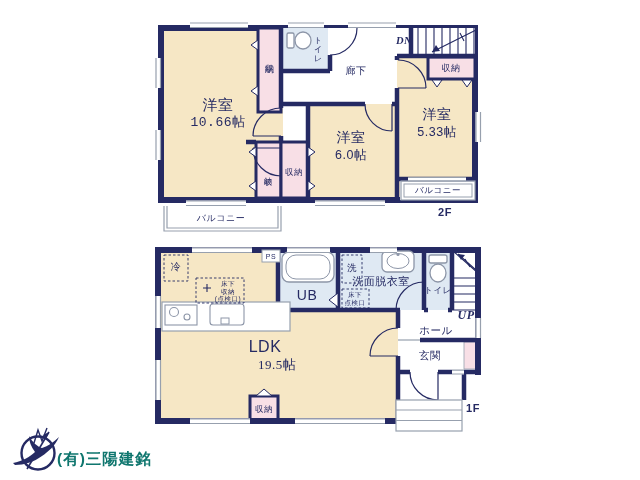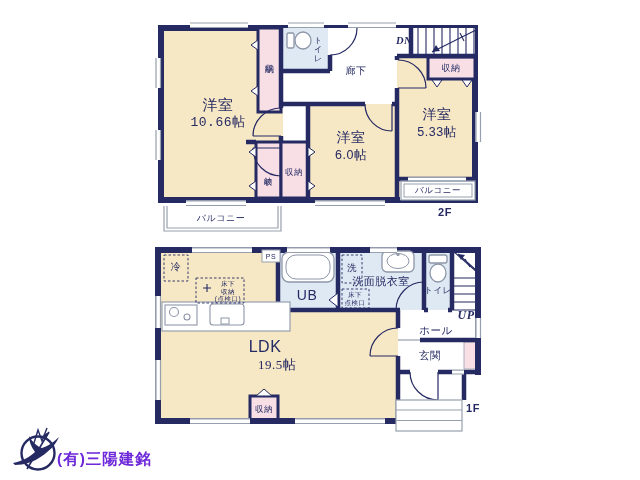--- a/index.html
+++ b/index.html
@@ -4,21 +4,21 @@
 <style>
   html,body{margin:0;padding:0;background:#fff;}
   .canvas{position:relative;width:640px;height:480px;background:#fff;overflow:hidden;
           font-family:"Liberation Sans",sans-serif;}
   .plan-svg{position:absolute;left:0;top:0;z-index:1;}
   .lbl{position:absolute;transform:translate(-50%,-50%);color:#252a63;line-height:1;
        white-space:nowrap;z-index:2;letter-spacing:0.5px;}
   .bold{font-weight:bold;}
   .serif-i{font-family:"Liberation Serif",serif;font-style:italic;font-weight:bold;}
   .v{writing-mode:vertical-rl;text-orientation:upright;letter-spacing:0;}
-  .logo-text{position:absolute;z-index:2;color:#6d28d9;font-weight:bold;
+  .logo-text{position:absolute;z-index:2;color:#0f766e;font-weight:bold;
              letter-spacing:1px;transform:translateY(-50%);}
   
   .wall{stroke:#252a63;stroke-width:4.5;fill:none;}
   .thin{stroke:#252a63;stroke-width:1.1;fill:none;}
   .arc{stroke:#252a63;stroke-width:1.2;fill:none;}
   .gray{stroke:#97a0ae;stroke-width:1.2;fill:none;}
   .fix{stroke:#8d96a8;stroke-width:1.3;fill:#fff;}
   .dash{stroke:#252a63;stroke-width:0.9;fill:none;stroke-dasharray:2.5 2;}
   .fold{stroke:#252a63;stroke-width:1;fill:#fff;}
 </style>

